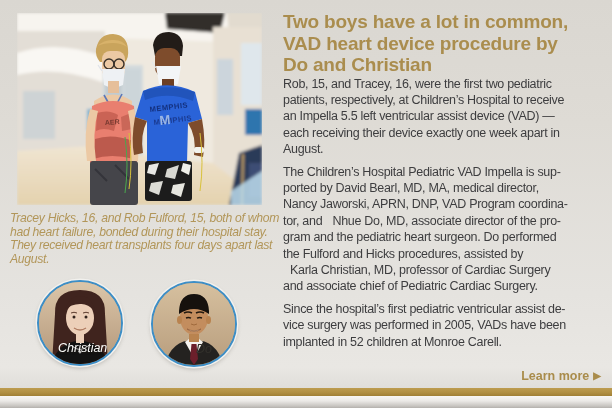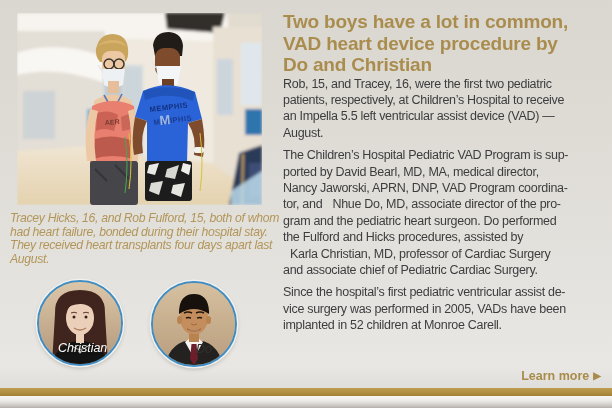--- a/index.html
+++ b/index.html
@@ -194,24 +194,25 @@
     <div class="headline">
         <div class="tline">Two boys have a lot in common,</div>
         <div class="tline">VAD heart device procedure by</div>
         <div class="tline">Do and Christian</div>
       </div>
     <div class="body-text">
         <div class="para">
           <div class="tline"><span>Rob, 15, and Tracey, 16, were the first two pediatric</span></div>
           <div class="tline"><span>patients, respectively, at Children’s Hospital to receive</span></div>
           <div class="tline"><span>an Impella 5.5 left ventricular assist device (VAD) —</span></div>
+          <div class="tline"><span>each receiving their device exactly one week apart in</span></div>
           <div class="tline"><span>August.</span></div>
         </div>
         <div class="para">
-          <div class="tline"><span>The Children’s Hospital Pediatric VAD Program is sup-</span></div>
+          <div class="tline"><span>The Children’s Hospital Pediatric VAD Impella is sup-</span></div>
           <div class="tline"><span>ported by David Bearl, MD, MA, medical director,</span></div>
           <div class="tline"><span>Nancy Jaworski, APRN, DNP, VAD Program coordina-</span></div>
           <div class="tline"><span>tor, and </span><span class="b">Nhue Do, MD,</span><span> associate director of the pro-</span></div>
           <div class="tline"><span>gram and the pediatric heart surgeon. Do performed</span></div>
           <div class="tline"><span>the Fulford and Hicks procedures, assisted by</span></div>
           <div class="tline"><span class="b">Karla Christian, MD,</span><span> professor of Cardiac Surgery</span></div>
           <div class="tline"><span>and associate chief of Pediatric Cardiac Surgery.</span></div>
         </div>
         <div class="para">
           <div class="tline"><span>Since the hospital’s first pediatric ventricular assist de-</span></div>

